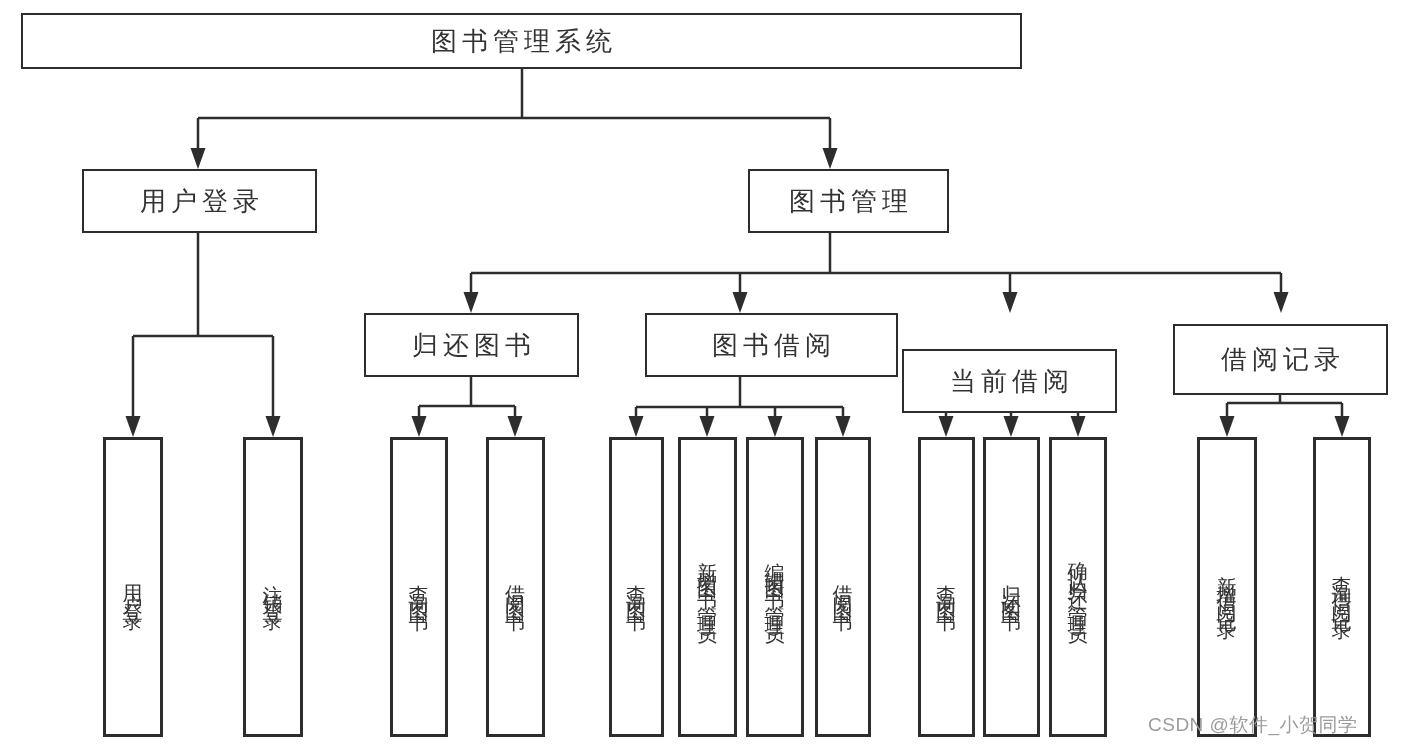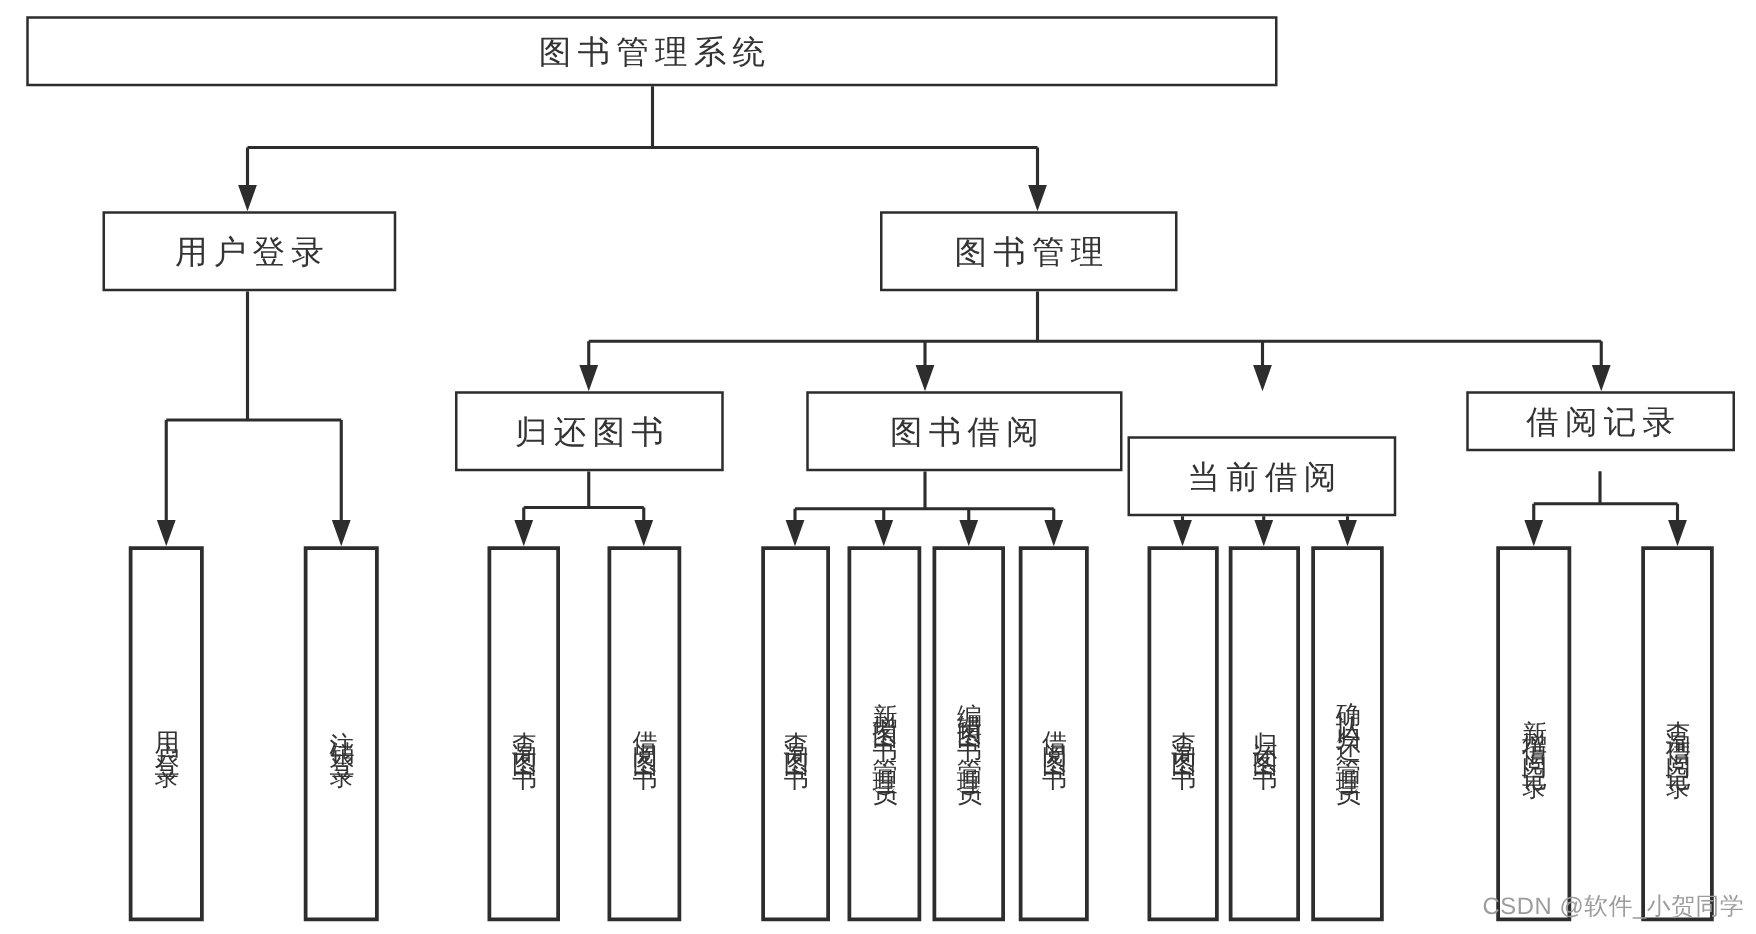--- a/index.html
+++ b/index.html
@@ -29,21 +29,21 @@
     position:absolute;z-index:2;top:437px;height:300px;
     border:3px solid var(--line);background:#fff;
   }
   .vbox span{
     position:absolute;left:50%;top:50%;transform:translate(-50%,-50%);
     writing-mode:vertical-rl;text-orientation:mixed;
     font-size:20px;letter-spacing:9px;line-height:1;white-space:nowrap;
     color:var(--text);
   }
   .watermark{
-    position:absolute;left:1186px;top:712px;z-index:5;
+    position:absolute;left:1148px;top:712px;z-index:5;
     font-size:19px;letter-spacing:0.5px;color:var(--wm);
   }
 </style>
 </head>
 <body>
 
 <div class="stage">
 
   <svg class="connectors" width="1405" height="747" viewBox="0 0 1405 747" xmlns="http://www.w3.org/2000/svg">
     <g stroke="#2d2d2d" stroke-width="2.5" fill="none">
@@ -74,26 +74,26 @@
       <polygon points="1003.5,416 1018.5,416 1011,437"></polygon>
       <polygon points="1070.5,416 1085.5,416 1078,437"></polygon>
       <polygon points="1219.5,416 1234.5,416 1227,437"></polygon>
       <polygon points="1334.5,416 1349.5,416 1342,437"></polygon>
     </g>
   </svg>
 
   <div class="hbox" style="left:21px;top:13px;width:1001px;height:56px;">图书管理系统</div>
 
   <div class="hbox" style="left:82px;top:169px;width:235px;height:64px;">用户登录</div>
-  <div class="hbox" style="left:704px;top:169px;width:238px;height:64px;">图书管理</div>
+  <div class="hbox" style="left:748px;top:169px;width:201px;height:64px;">图书管理</div>
 
   <div class="hbox" style="left:364px;top:313px;width:215px;height:64px;">归还图书</div>
   <div class="hbox" style="left:645px;top:313px;width:253px;height:64px;">图书借阅</div>
   <div class="hbox" style="left:902px;top:313px;width:215px;height:64px;margin-top:36px;">当前借阅</div>
-  <div class="hbox" style="left:1173px;top:313px;width:215px;height:48px;text-align:center;">借阅记录</div>
+  <div class="hbox" style="left:1173px;top:324px;width:215px;height:71px;text-align:center;">借阅记录</div>
 
   <div class="vbox" style="left:103px;width:60px;">
     <span>用户登录</span>
   </div>
   <div class="vbox" style="left:243px;width:60px;">
     <span>注销登录</span>
   </div>
 
   <div class="vbox" style="left:390px;width:58px;">
     <span>查询图书</span>

